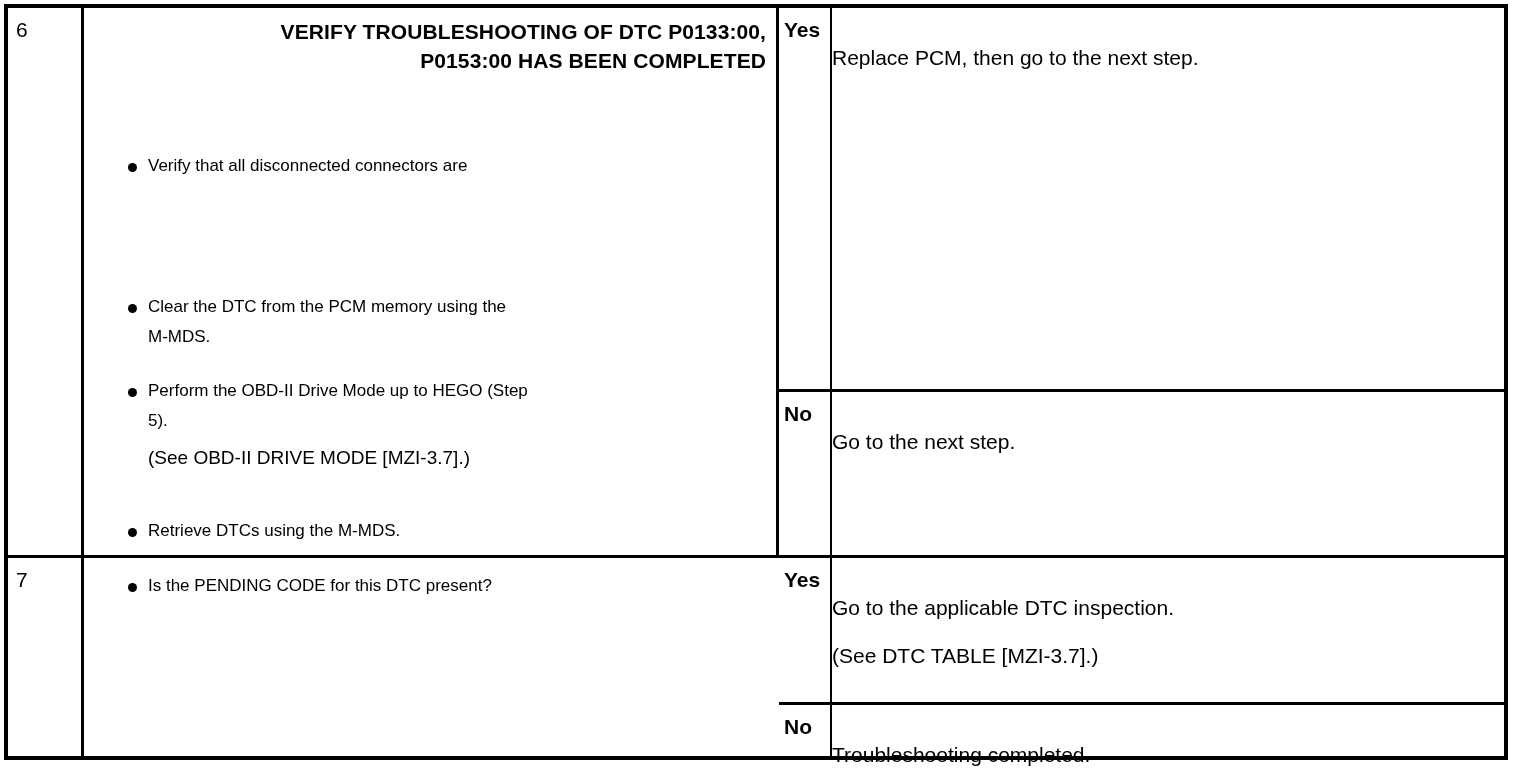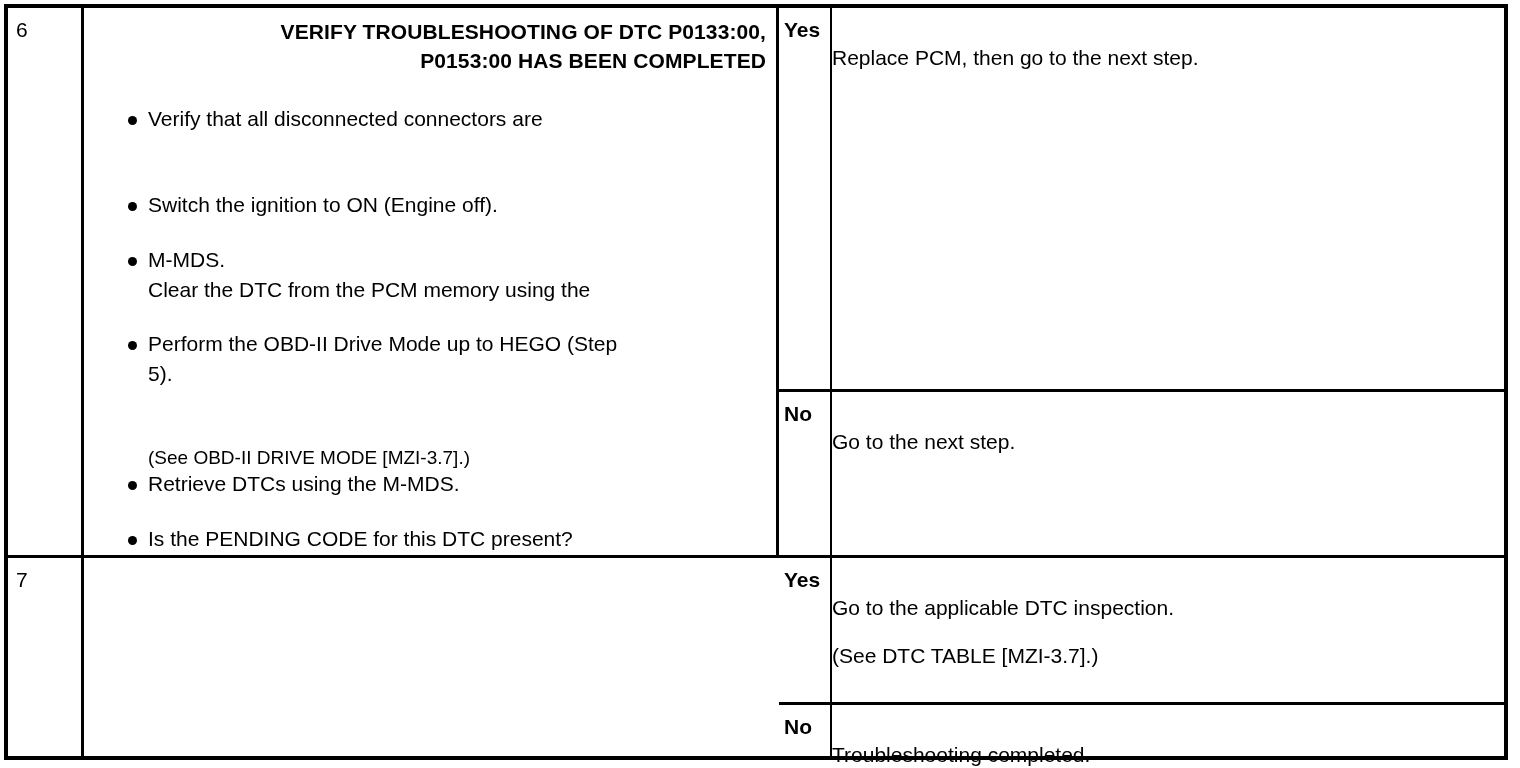--- a/index.html
+++ b/index.html
@@ -132,22 +132,23 @@
   .desc-title {
     font-size: 21px;
     font-weight: bold;
     line-height: 29px;
     letter-spacing: 0.1px;
   }
   .desc-title .ln { display: block; text-align: right; }
   .bullet {
     position: relative;
     padding-left: 52px;
-    font-size: 21px;
+    font-size: 17px;
     line-height: 30px;
+    margin-top: 47px;
   }
   .bullet .dot {
     position: absolute;
     left: 32px;
     top: 12px;
     width: 9px;
     height: 9px;
     border-radius: 50%;
     background: #000000;
   }
@@ -186,29 +187,25 @@
         <div class="desc-title">
           <span class="ln">VERIFY TROUBLESHOOTING OF DTC P0133:00,</span>
           <span class="ln">P0153:00 HAS BEEN COMPLETED</span>
         </div>
 
         <div class="bullet b1">
           <span class="dot"></span>
           <div>Verify that all disconnected connectors are</div>
         </div>
 
-        <div class="bullet b2">
-          <span class="dot"></span>
-          <div>Switch the ignition to ON (Engine off).</div>
-        </div>
 
         <div class="bullet b3">
           <span class="dot"></span>
+          <div>Clear the DTC from the PCM memory using the</div>
           <div>M-MDS.</div>
-          <div>Clear the DTC from the PCM memory using the</div>
         </div>
 
         <div class="bullet b4">
           <span class="dot"></span>
           <div>Perform the OBD-II Drive Mode up to HEGO (Step</div>
           <div>5).</div>
         </div>
 
         <div class="plain p1">
           <div>(See OBD-II DRIVE MODE [MZI-3.7].)</div>

